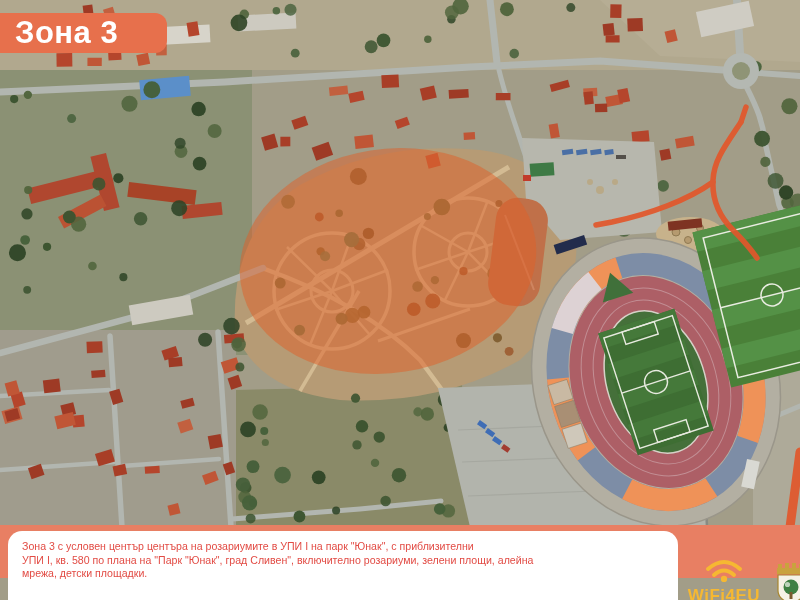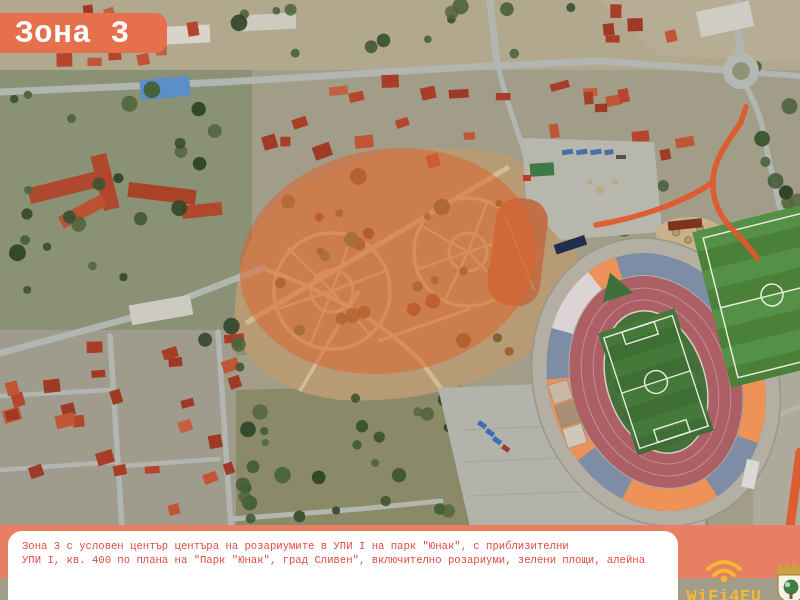--- a/index.html
+++ b/index.html
@@ -4,21 +4,21 @@
 <style>
   :root{
     --accent-orange:#e7704c;
     --footer-orange:#e87f63;
     --caption-red:#e24b44;
     --wifi-yellow:#f6b832;
   }
   html,body{margin:0;padding:0;background:#222;}
   .stage{
     position:relative;width:800px;height:600px;overflow:hidden;
-    font-family:Liberation Mono, monospace;background:#a29d88;
+    font-family:Liberation Sans, sans-serif;background:#a29d88;
   }
   .stage svg.map{position:absolute;left:0;top:0;display:block;}
   .zone-banner{
     position:absolute;left:0;top:13px;width:167px;height:40px;
     background:var(--accent-orange);border-radius:0 12px 12px 0;
     display:flex;align-items:center;padding-left:15px;box-sizing:border-box;
     color:#fff;font-size:31px;font-weight:bold;letter-spacing:.5px;z-index:5;
   }
   .footer{
     position:absolute;left:0;top:525px;width:800px;height:53px;
@@ -425,21 +425,22 @@
     <ellipse cx="388" cy="261" rx="149" ry="112" fill="#e05f28" opacity="0.5" transform="rotate(-9 388 261)"></ellipse>
   </svg>
 
   <div class="zone-banner">
     <span>Зона 3</span>
   </div>
 
   <div class="footer">
     <div class="caption-panel">
       <div class="caption-line">Зона 3 с условен център центъра на розариумите в УПИ I на парк "Юнак", с приблизителни</div>
-      <div class="caption-line">УПИ I, кв. 400 по плана на "Парк "Юнак", град Сливен", включително розариуми, зелени площи, алейна</div>
+      <div class="caption-line">УПИ I, кв. 580 по плана на "Парк "Юнак", град Сливен", включително розариуми, зелени площи, алейна</div>
+      <div class="caption-line">мрежа, детски площадки.</div>
     </div>
 
     <div class="wifi-block">
       <svg width="46" height="30" viewBox="0 0 46 30">
         <g stroke="#f6b832" stroke-width="4" fill="none" stroke-linecap="round">
           <path d="M7 17 Q23 3 39 17"></path>
           <path d="M13 23 Q23 14 33 23"></path>
         </g>
         <circle cx="23" cy="27" r="3.2" fill="#f6b832"></circle>
       </svg>

